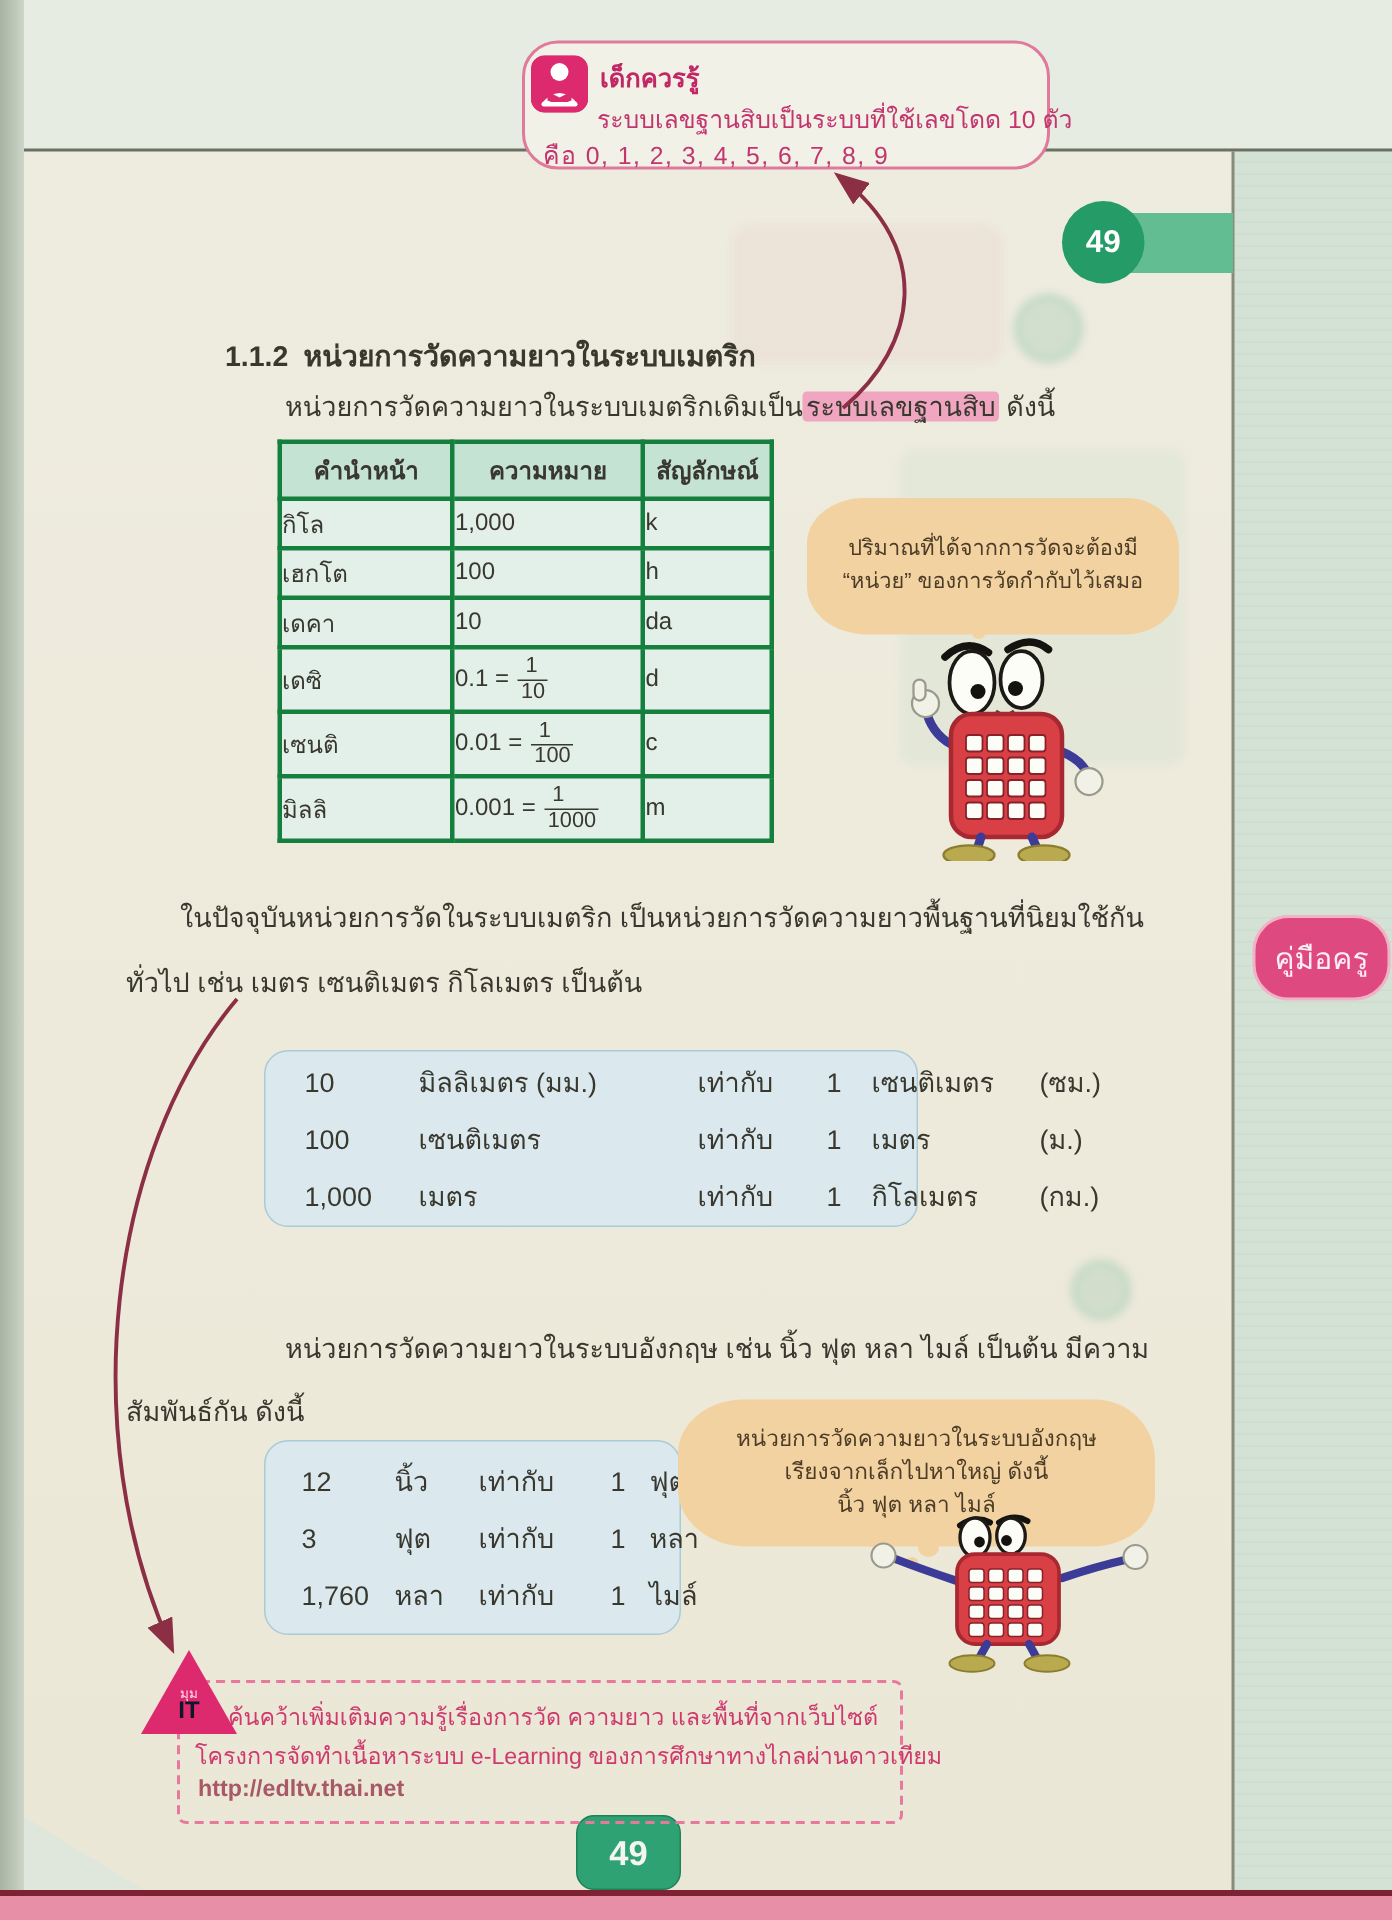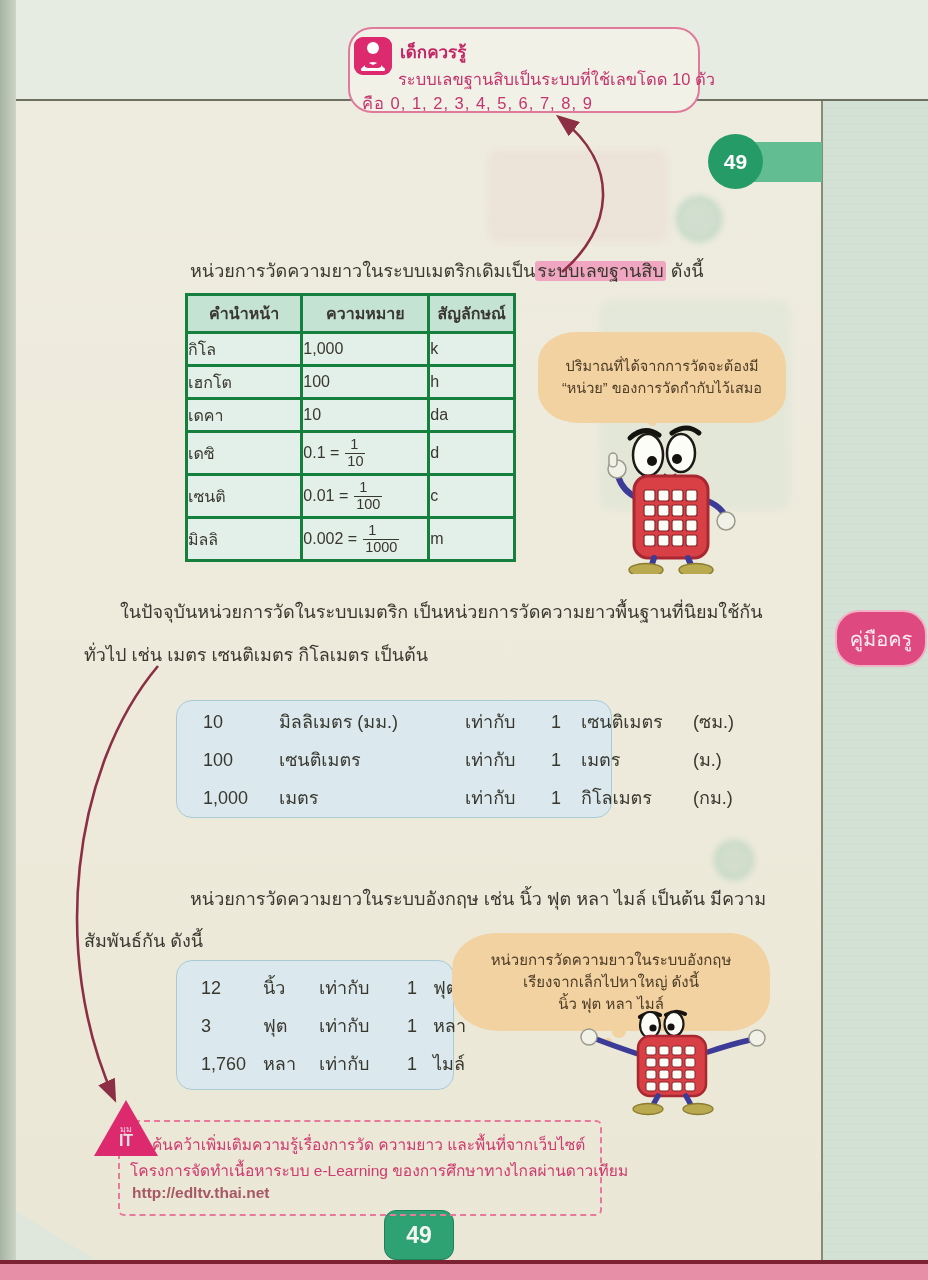--- a/index.html
+++ b/index.html
@@ -90,21 +90,21 @@
     display:flex;flex-direction:column;align-items:center;justify-content:center;
     color:#4d3d26;font-size:14.5px;line-height:1.45;text-align:center;}
   .bubble1{left:538px;top:332px;width:248px;height:91px;border-radius:38px 34px 36px 40px/30px 34px 30px 32px;}
   .bubble2{left:452px;top:933px;width:318px;height:98px;border-radius:44px 40px 42px 46px/36px 40px 34px 38px;font-size:15px;}
   .puff{position:absolute;background:#f3d2a2;border-radius:50%;z-index:12;}
 
   
   .it-tri{position:absolute;left:94px;top:1100px;width:64px;height:56px;z-index:14;
     background:#dd2a6e;clip-path:polygon(50% 0,100% 100%,0 100%);}
   .it-tri .mum{position:absolute;left:0;right:0;top:22px;text-align:center;font-size:9px;color:#ffd9e6;}
-  .it-tri .it{position:absolute;left:0;right:0;top:32px;text-align:center;font-size:16px;font-weight:bold;color:#e5e5e5;}
+  .it-tri .it{position:absolute;left:0;right:0;top:32px;text-align:center;font-size:16px;font-weight:bold;color:#0f172a;}
   .it-frame{position:absolute;left:118px;top:1120px;width:484px;height:96px;z-index:11;
     border:2px dashed #e8799c;border-radius:6px;}
   .it-l1{position:absolute;left:152px;top:1132px;font-size:15.5px;color:#cf3a6e;z-index:12;white-space:nowrap;}
   .it-l2{position:absolute;left:130px;top:1158px;font-size:15.5px;color:#cf3a6e;z-index:12;white-space:nowrap;}
   .it-l3{position:absolute;left:132px;top:1184px;font-size:15.5px;font-weight:bold;color:#a85866;z-index:12;white-space:nowrap;}
 
   
   .char1{position:absolute;left:592px;top:412px;width:155px;height:162px;z-index:13;}
   .char2{position:absolute;left:548px;top:1008px;width:252px;height:108px;z-index:13;}
   .arrows{position:absolute;left:0;top:0;width:928px;height:1280px;z-index:45;pointer-events:none;}
@@ -140,20 +140,23 @@
     <div class="kids-title" data-name="kids-box-title">เด็กควรรู้</div>
     <div class="kids-line1" data-name="kids-box-line1">ระบบเลขฐานสิบเป็นระบบที่ใช้เลขโดด 10 ตัว</div>
     <div class="kids-line2" data-name="kids-box-line2">คือ  0, 1, 2, 3, 4, 5, 6, 7, 8, 9</div>
   </div>
 
   <div class="badge-bar" data-name="page-number-bar"></div>
   <div class="badge-circle" data-name="page-number-top">49</div>
   <div class="side-tab" data-name="teacher-guide-side-tab">คู่มือครู</div>
   <div class="bottom-tab" data-name="page-number-bottom">49</div>
 
+  <div class="h112" data-name="section-112-heading">
+    <span class="hnum" data-name="section-112-number">1.1.2</span><span data-name="section-112-title">หน่วยการวัดความยาวในระบบเมตริก</span>
+  </div>
   <div class="intro112" data-name="section-112-intro">
     <span data-name="intro-pre">หน่วยการวัดความยาวในระบบเมตริกเดิมเป็น</span><span class="hl" data-name="highlight-decimal-system">ระบบเลขฐานสิบ</span><span data-name="intro-post"> ดังนี้</span>
   </div>
 
   <table class="prefix-table" data-name="metric-prefix-table">
     <thead>
       <tr data-name="prefix-table-header-row">
         <th class="c1" data-name="col-header-prefix">คำนำหน้า</th>
         <th class="c2" data-name="col-header-meaning">ความหมาย</th>
         <th class="c3" data-name="col-header-symbol">สัญลักษณ์</th>
@@ -193,21 +196,21 @@
               <span class="frac">
                 <span class="fn">1</span>
                 <span class="fd">100</span>
               </span>
             </span></td>
           <td class="c3" data-name="prefix-table-cell">c</td>
         </tr>
         <tr data-name="prefix-table-row" class="fr-row">
           <td class="c1" data-name="prefix-table-cell">มิลลิ</td>
           <td class="c2" data-name="prefix-table-cell"><span class="frwrap">
-              <span>0.002 =</span>
+              <span>0.001 =</span>
               <span class="frac">
                 <span class="fn">1</span>
                 <span class="fd">1000</span>
               </span>
             </span></td>
           <td class="c3" data-name="prefix-table-cell">m</td>
         </tr>
       </tbody>
   </table>
 

